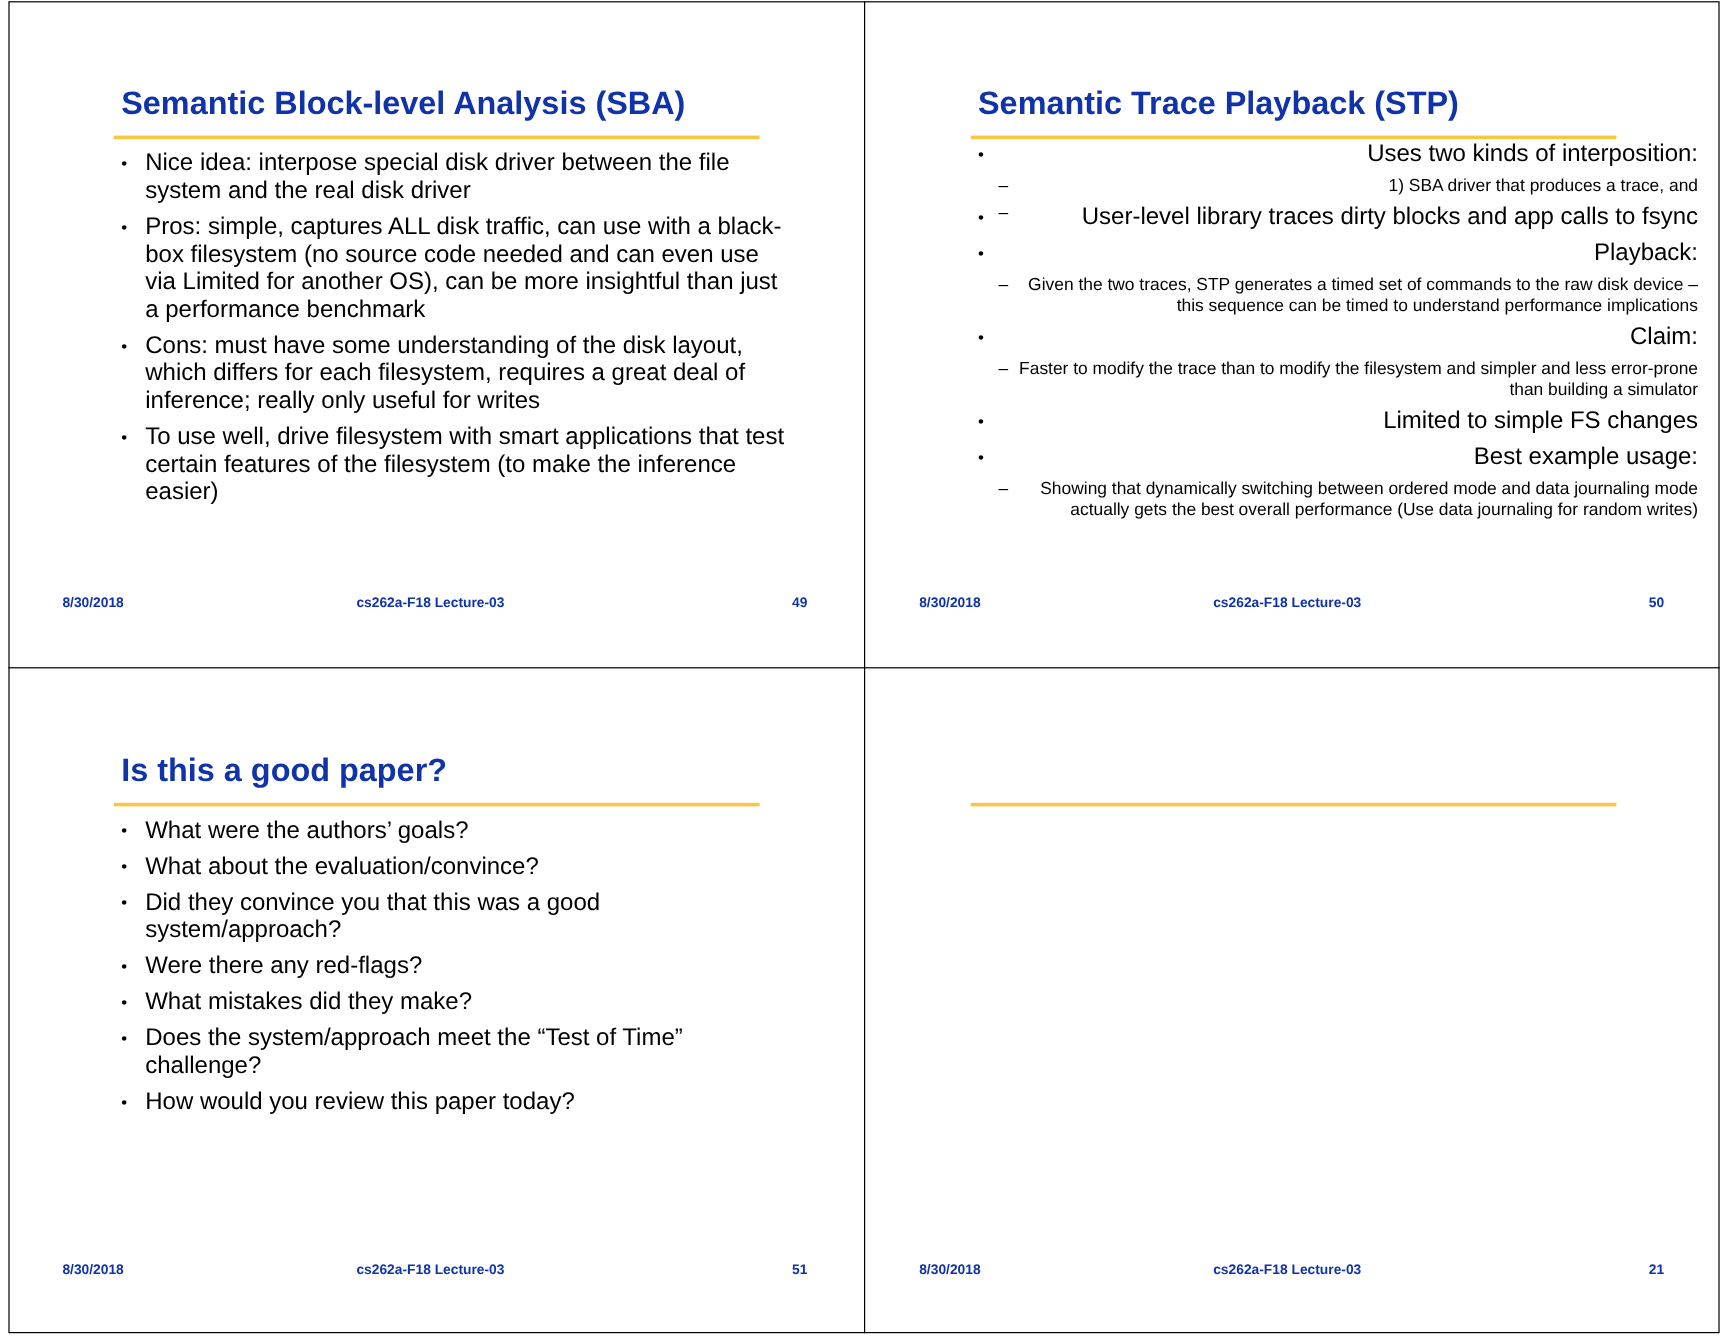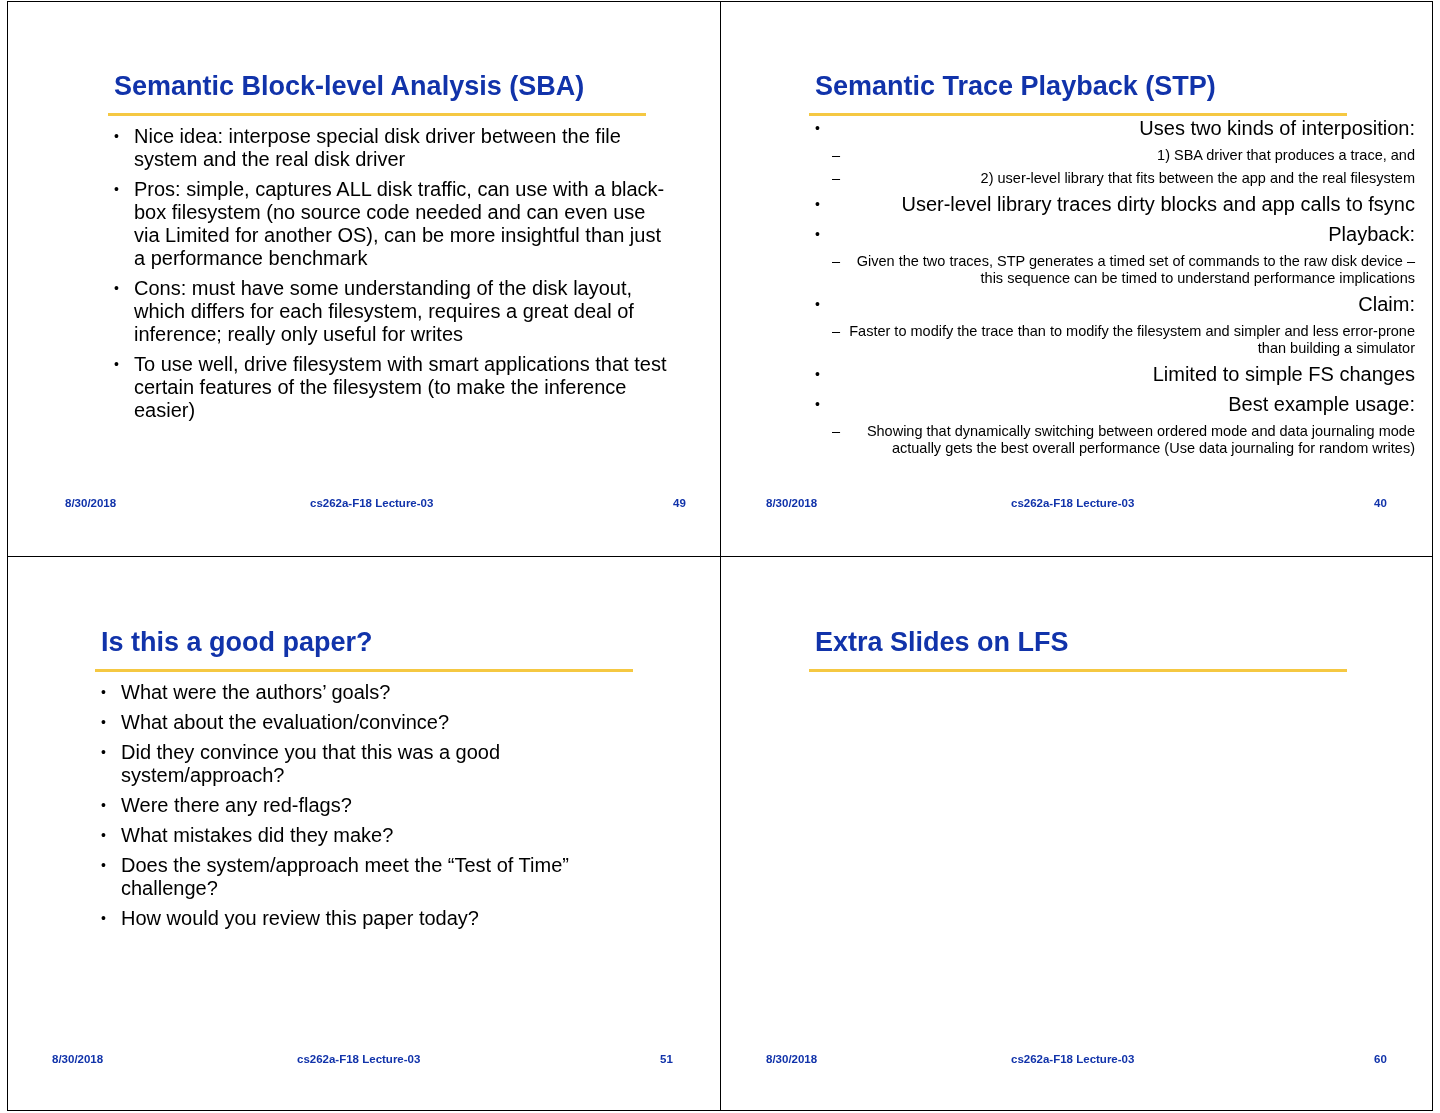--- a/index.html
+++ b/index.html
@@ -18,21 +18,21 @@
   .slide .body { position: absolute; left: 94px; top: 124px; width: 560px; color: #000; }
   .bullet { position: relative; padding-left: 20px; font-size: 20px; line-height: 23px; margin-bottom: 7px; }
   .bullet .dot { position: absolute; left: 0; top: 0; font-size: 14px; }
   .sub { position: relative; padding-left: 33px; font-size: 14.5px; line-height: 17px; margin: 3px 0 6px 0; }
   .sub .dash { position: absolute; left: 17px; top: 0; }
   .footer { position: absolute; top: 496px; font-size: 11.5px; font-weight: bold; color: #1133aa; }
   .f-date { left: 45px; }
   .f-course { left: 290px; }
   .f-num { left: 653px; }
 
-  #s49 { left: 20px; top: 1px; padding-left: 34px; }
+  #s49 { left: 7px; top: 1px; padding-left: 34px; }
   #s50 { left: 721px; top: 1px; text-align: right; }
   #s51 { left: 7px; top: 557px; padding-left: 16px; }
   #s52 { left: 721px; top: 557px; }
   #s50 .body { top: 116px; width: 600px; }
   #s50 .title, #s52 .title { left: 94px; }
 </style>
 </head>
 <body>
 
 <div class="frame"></div>
@@ -52,52 +52,51 @@
   <div class="footer f-course">cs262a-F18 Lecture-03</div>
   <div class="footer f-num">49</div>
 </div>
 
 <div class="slide" id="s50">
   <div class="title">Semantic Trace Playback (STP)</div>
   <div class="rule"></div>
   <div class="body">
       <div class="bullet"><span class="dot">•</span><span>Uses two kinds of interposition:</span></div>
       <div class="sub"><span class="dash">–</span><span>1) SBA driver that produces a trace, and</span></div>
-      <div class="sub"><span class="dash">–</span><span>2) user-level library that fits between the app and the real filesystem</span></div>
+      <div class="sub"><span class="dash">–</span></div>
       <div class="bullet"><span class="dot">•</span><span>User-level library traces dirty blocks and app calls to fsync</span></div>
       <div class="bullet"><span class="dot">•</span><span>Playback:</span></div>
       <div class="sub"><span class="dash">–</span><span>Given the two traces, STP generates a timed set of commands to the raw disk device – this sequence can be timed to understand performance implications</span></div>
       <div class="bullet"><span class="dot">•</span><span>Claim:</span></div>
       <div class="sub"><span class="dash">–</span><span>Faster to modify the trace than to modify the filesystem and simpler and less error-prone than building a simulator</span></div>
       <div class="bullet"><span class="dot">•</span><span>Limited to simple FS changes</span></div>
       <div class="bullet"><span class="dot">•</span><span>Best example usage:</span></div>
       <div class="sub"><span class="dash">–</span><span>Showing that dynamically switching between ordered mode and data journaling mode actually gets the best overall performance (Use data journaling for random writes)</span></div>
     </div>
   <div class="footer f-date">8/30/2018</div>
   <div class="footer f-course">cs262a-F18 Lecture-03</div>
-  <div class="footer f-num">40</div>
+  <div class="footer f-num">50</div>
 </div>
 
 <div class="slide" id="s51">
   <div class="title">Is this a good paper?</div>
   <div class="rule"></div>
   <div class="body">
       <div class="bullet"><span class="dot">•</span><span>What were the authors’ goals?</span></div>
       <div class="bullet"><span class="dot">•</span><span>What about the evaluation/convince?</span></div>
       <div class="bullet"><span class="dot">•</span><span>Did they convince you that this was a good system/approach?</span></div>
       <div class="bullet"><span class="dot">•</span><span>Were there any red-flags?</span></div>
       <div class="bullet"><span class="dot">•</span><span>What mistakes did they make?</span></div>
       <div class="bullet"><span class="dot">•</span><span>Does the system/approach meet the “Test of Time” challenge?</span></div>
       <div class="bullet"><span class="dot">•</span><span>How would you review this paper today?</span></div>
     </div>
   <div class="footer f-date">8/30/2018</div>
   <div class="footer f-course">cs262a-F18 Lecture-03</div>
   <div class="footer f-num">51</div>
 </div>
 
 <div class="slide" id="s52">
-  <div class="title">Extra Slides on LFS</div>
   <div class="rule"></div>
   <div class="body"></div>
   <div class="footer f-date">8/30/2018</div>
   <div class="footer f-course">cs262a-F18 Lecture-03</div>
-  <div class="footer f-num">60</div>
+  <div class="footer f-num">21</div>
 </div>
 
 </body></html>

